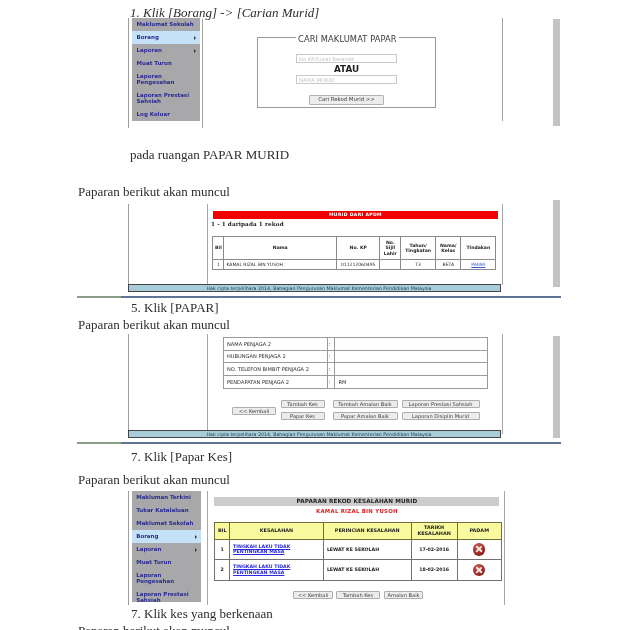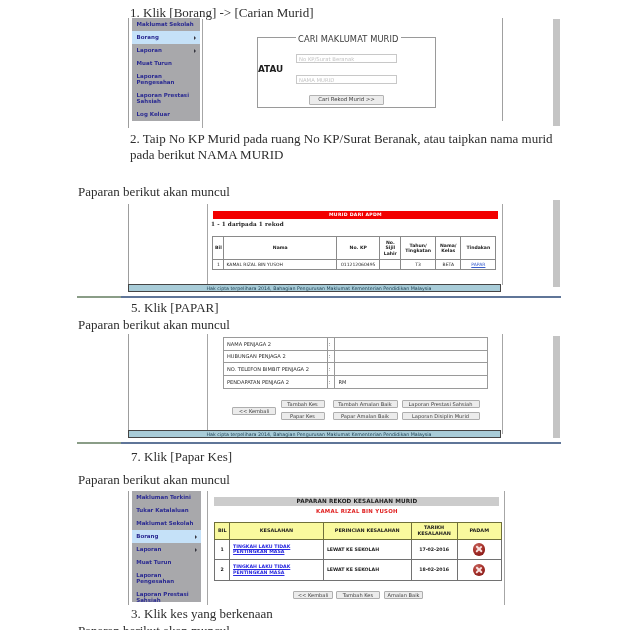--- a/index.html
+++ b/index.html
@@ -26,21 +26,21 @@
 
   
   .fs{position:absolute;border:1px solid #9a9a9a;box-sizing:border-box;background:#fff;}
   .fs-legend{position:absolute;left:38px;top:-4px;background:#fff;padding:0 2px;
        font-family:"DejaVu Sans",sans-serif;font-size:8.3px;color:#3a3a3a;letter-spacing:0.1px;white-space:nowrap;}
   .fs-inner{position:absolute;left:0;top:16px;width:177px;}
   .fs .inp{margin:0 auto;width:101px;height:9px;border:1px solid #c8c8c8;box-sizing:border-box;
        background:#fff;position:relative;}
   .fs .inp .ph{position:absolute;left:2px;top:1px;font-family:"DejaVu Sans",sans-serif;
        font-size:5.3px;color:#c4c4c4;white-space:nowrap;}
-  .fs .atau{text-align:left;font-family:"DejaVu Sans",sans-serif;font-weight:bold;
+  .fs .atau{text-align:center;font-family:"DejaVu Sans",sans-serif;font-weight:bold;
        font-size:8.8px;color:#1d1d1d;margin:2.4px 0 0.4px 0;line-height:9px;}
   .fs .btnrow{text-align:center;margin-top:3.5px;}
   .fs .btn{display:inline-block;font-family:"DejaVu Sans",sans-serif;font-size:5.4px;color:#3b3b3b;
        background:#ececec;border:1px solid #b2b2b2;padding:1.6px 8px;line-height:5.6px;border-radius:1px;}
 
   
   .banner{position:absolute;height:8px;background:#f20000;color:#fff;
        font-family:"DejaVu Sans",sans-serif;font-weight:bold;font-size:4.6px;
        text-align:center;line-height:8.4px;letter-spacing:0.3px;}
   .rcount{position:absolute;font-family:"DejaVu Serif",serif;font-weight:bold;font-size:5.7px;
@@ -94,59 +94,58 @@
 
   .ftr{position:absolute;height:8px;background:#a8ccd8;border:1px solid #454545;
        box-sizing:border-box;font-family:"DejaVu Sans",sans-serif;font-size:4.75px;
        color:#214456;text-align:center;line-height:7px;padding-left:10px;overflow:hidden;white-space:nowrap;}
 </style>
 </head>
 <body>
 
 <div class="page">
 
-  <div class="txt" style="left:130px;top:5px;">1. Klik [Borang] -&gt; [Carian Murid]</div>
+  <div class="txt" style="left:130px;top:5px;font-style:italic;">1. Klik [Borang] -&gt; [Carian Murid]</div>
 
   <div class="shot" id="shot1" style="left:128px;top:18px;width:375px;height:110px;">
     <div class="vline" style="left:0;top:0;height:110px;background:#9d9d9d;"></div>
     <div class="vline" style="left:74px;top:1px;height:109px;background:#a6a6a6;"></div>
     <div class="menu" style="left:4px;top:0px;width:68px;height:103px;">
       <span class="mi"><span>Maklumat Sekolah</span></span>
       <span class="mi active"><span>Borang</span><i class="arw"></i></span>
       <span class="mi"><span>Laporan</span><i class="arw"></i></span>
       <span class="mi"><span>Muat Turun</span></span>
       <span class="mi w2">
           <span>Laporan Pengesahan</span>
         </span>
       <span class="mi w2">
           <span>Laporan Prestasi Sahsiah</span>
         </span>
       <span class="mi"><span>Log Keluar</span></span>
     </div>
     <div class="fs" style="left:129px;top:19px;width:179px;height:71px;">
-      <div class="fs-legend">CARI MAKLUMAT MURID</div>
+      <div class="fs-legend">CARI MAKLUMAT PAPAR</div>
       <div class="fs-inner">
         <div class="inp">
             <span class="ph">No KP/Surat Beranak</span>
           </div>
         <div class="atau">ATAU</div>
         <div class="inp">
             <span class="ph">NAMA MURID</span>
           </div>
         <div class="btnrow">
           <span class="btn">Cari Rekod Murid &gt;&gt;</span>
         </div>
       </div>
     </div>
   </div>
   <div class="vline" style="left:502px;top:18px;height:103px;background:#a0a0a0;"></div>
   <div class="sbar" style="left:552.5px;top:18.5px;height:107px;"></div>
 
-  <div class="txt" style="left:130px;top:131px;">2. Taip No KP Murid pada ruang No KP/Surat Beranak, atau taipkan nama murid</div>
-  <div class="txt" style="left:130px;top:147px;">pada berikut NAMA MURID</div>
+  <div class="txt" style="left:130px;top:147px;">pada ruangan PAPAR MURID</div>
   <div class="txt" style="left:78px;top:184px;">Paparan berikut akan muncul</div>
 
   <div class="shot" id="shot2" style="left:128px;top:204px;width:375px;height:89px;">
     <div class="vline" style="left:0;top:0;height:81px;background:#9d9d9d;"></div>
     <div class="vline" style="left:78.5px;top:0;height:81px;background:#a6a6a6;"></div>
     <div class="vline" style="left:374px;top:0;height:81px;background:#a6a6a6;"></div>
     <div class="banner" style="left:85px;top:7px;width:285px;">MURID DARI APDM</div>
     <div class="rcount" style="left:83px;top:16.5px;">1 - 1 daripada 1 rekod</div>
     <table class="rtab" style="left:84.4px;top:32px;width:282px;">
       <tbody>
@@ -317,15 +316,15 @@
         <td class="c b">18-02-2016</td>
         <td class="c"><span class="delico"></span></td>
       </tr>
     </tbody>
       </table>
     <span class="pbtn" style="left:165.3px;top:105.5px;width:39.5px;">&lt;&lt; Kembali</span>
     <span class="pbtn" style="left:207.9px;top:105.5px;width:44px;">Tambah Kes</span>
     <span class="pbtn" style="left:255.9px;top:105.5px;width:39.4px;">Amalan Baik</span>
   </div>
 
-  <div class="txt" style="left:131px;top:606px;">3. Klik kes yang berkenaan</div>
+  <div class="txt" style="left:131px;top:606px;">7. Klik kes yang berkenaan</div>
   <div class="txt" style="left:78px;top:623px;">Paparan berikut akan muncul</div>
 </div>
 
 </body></html>

